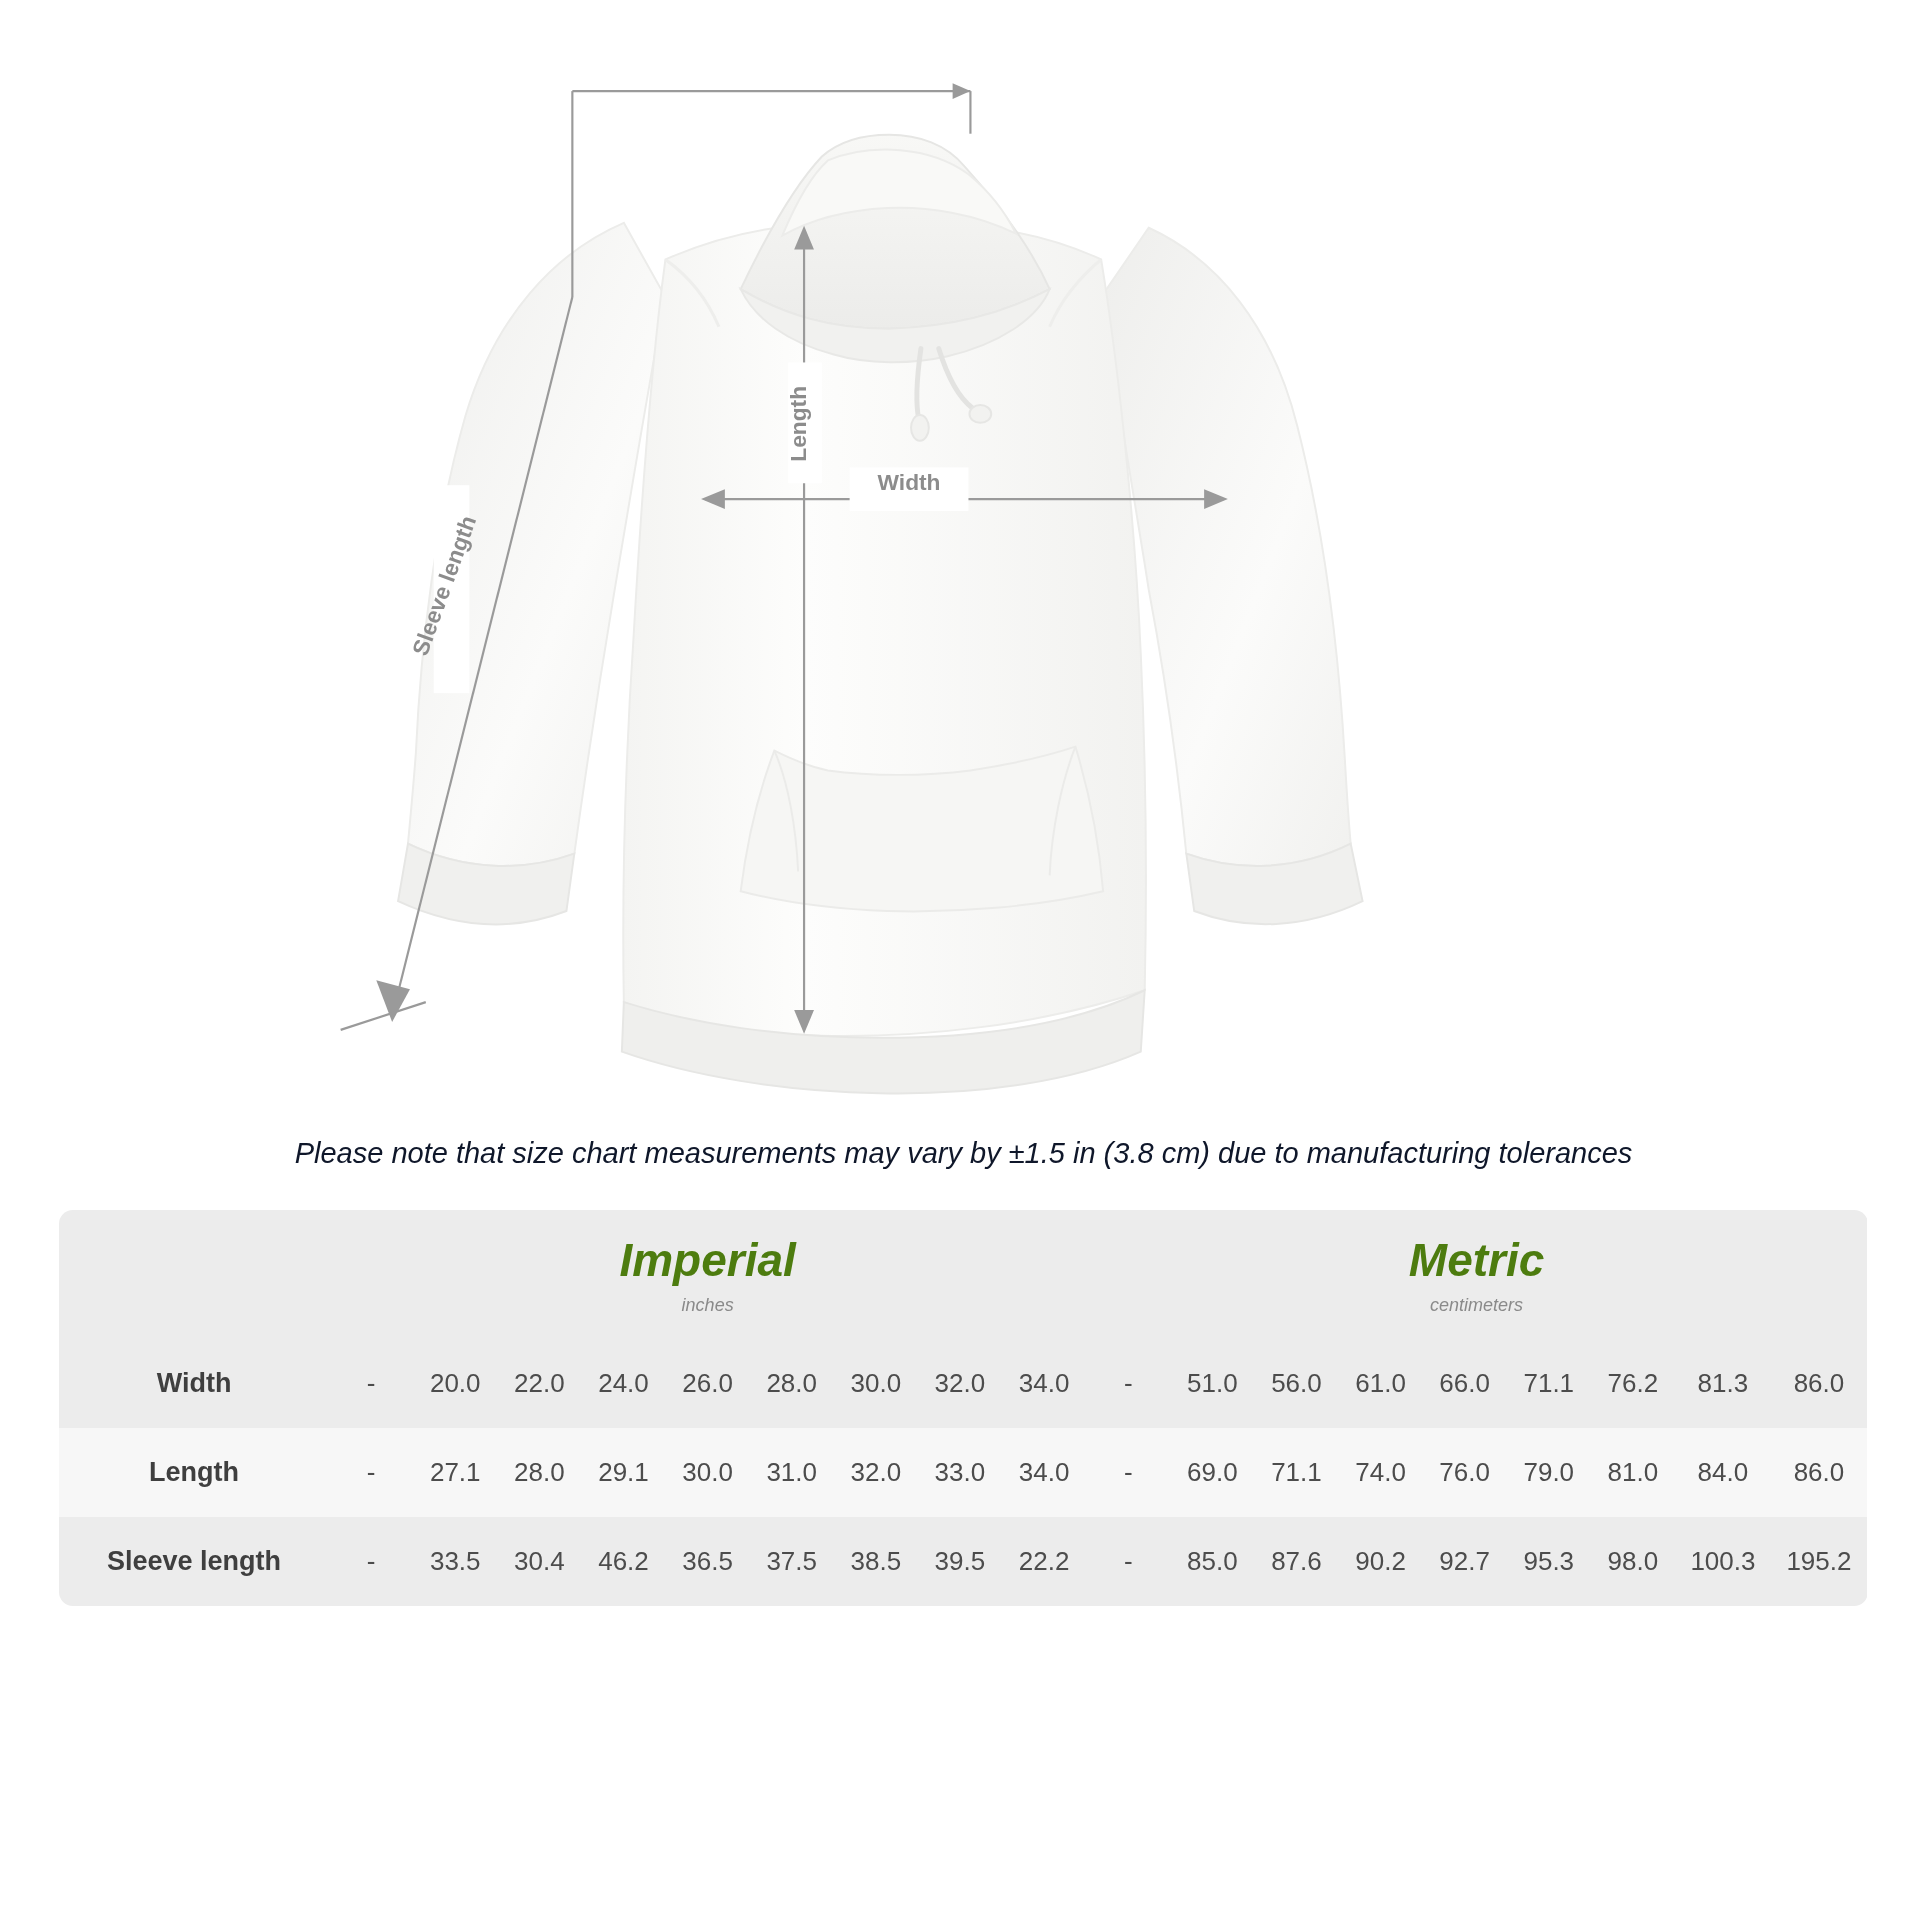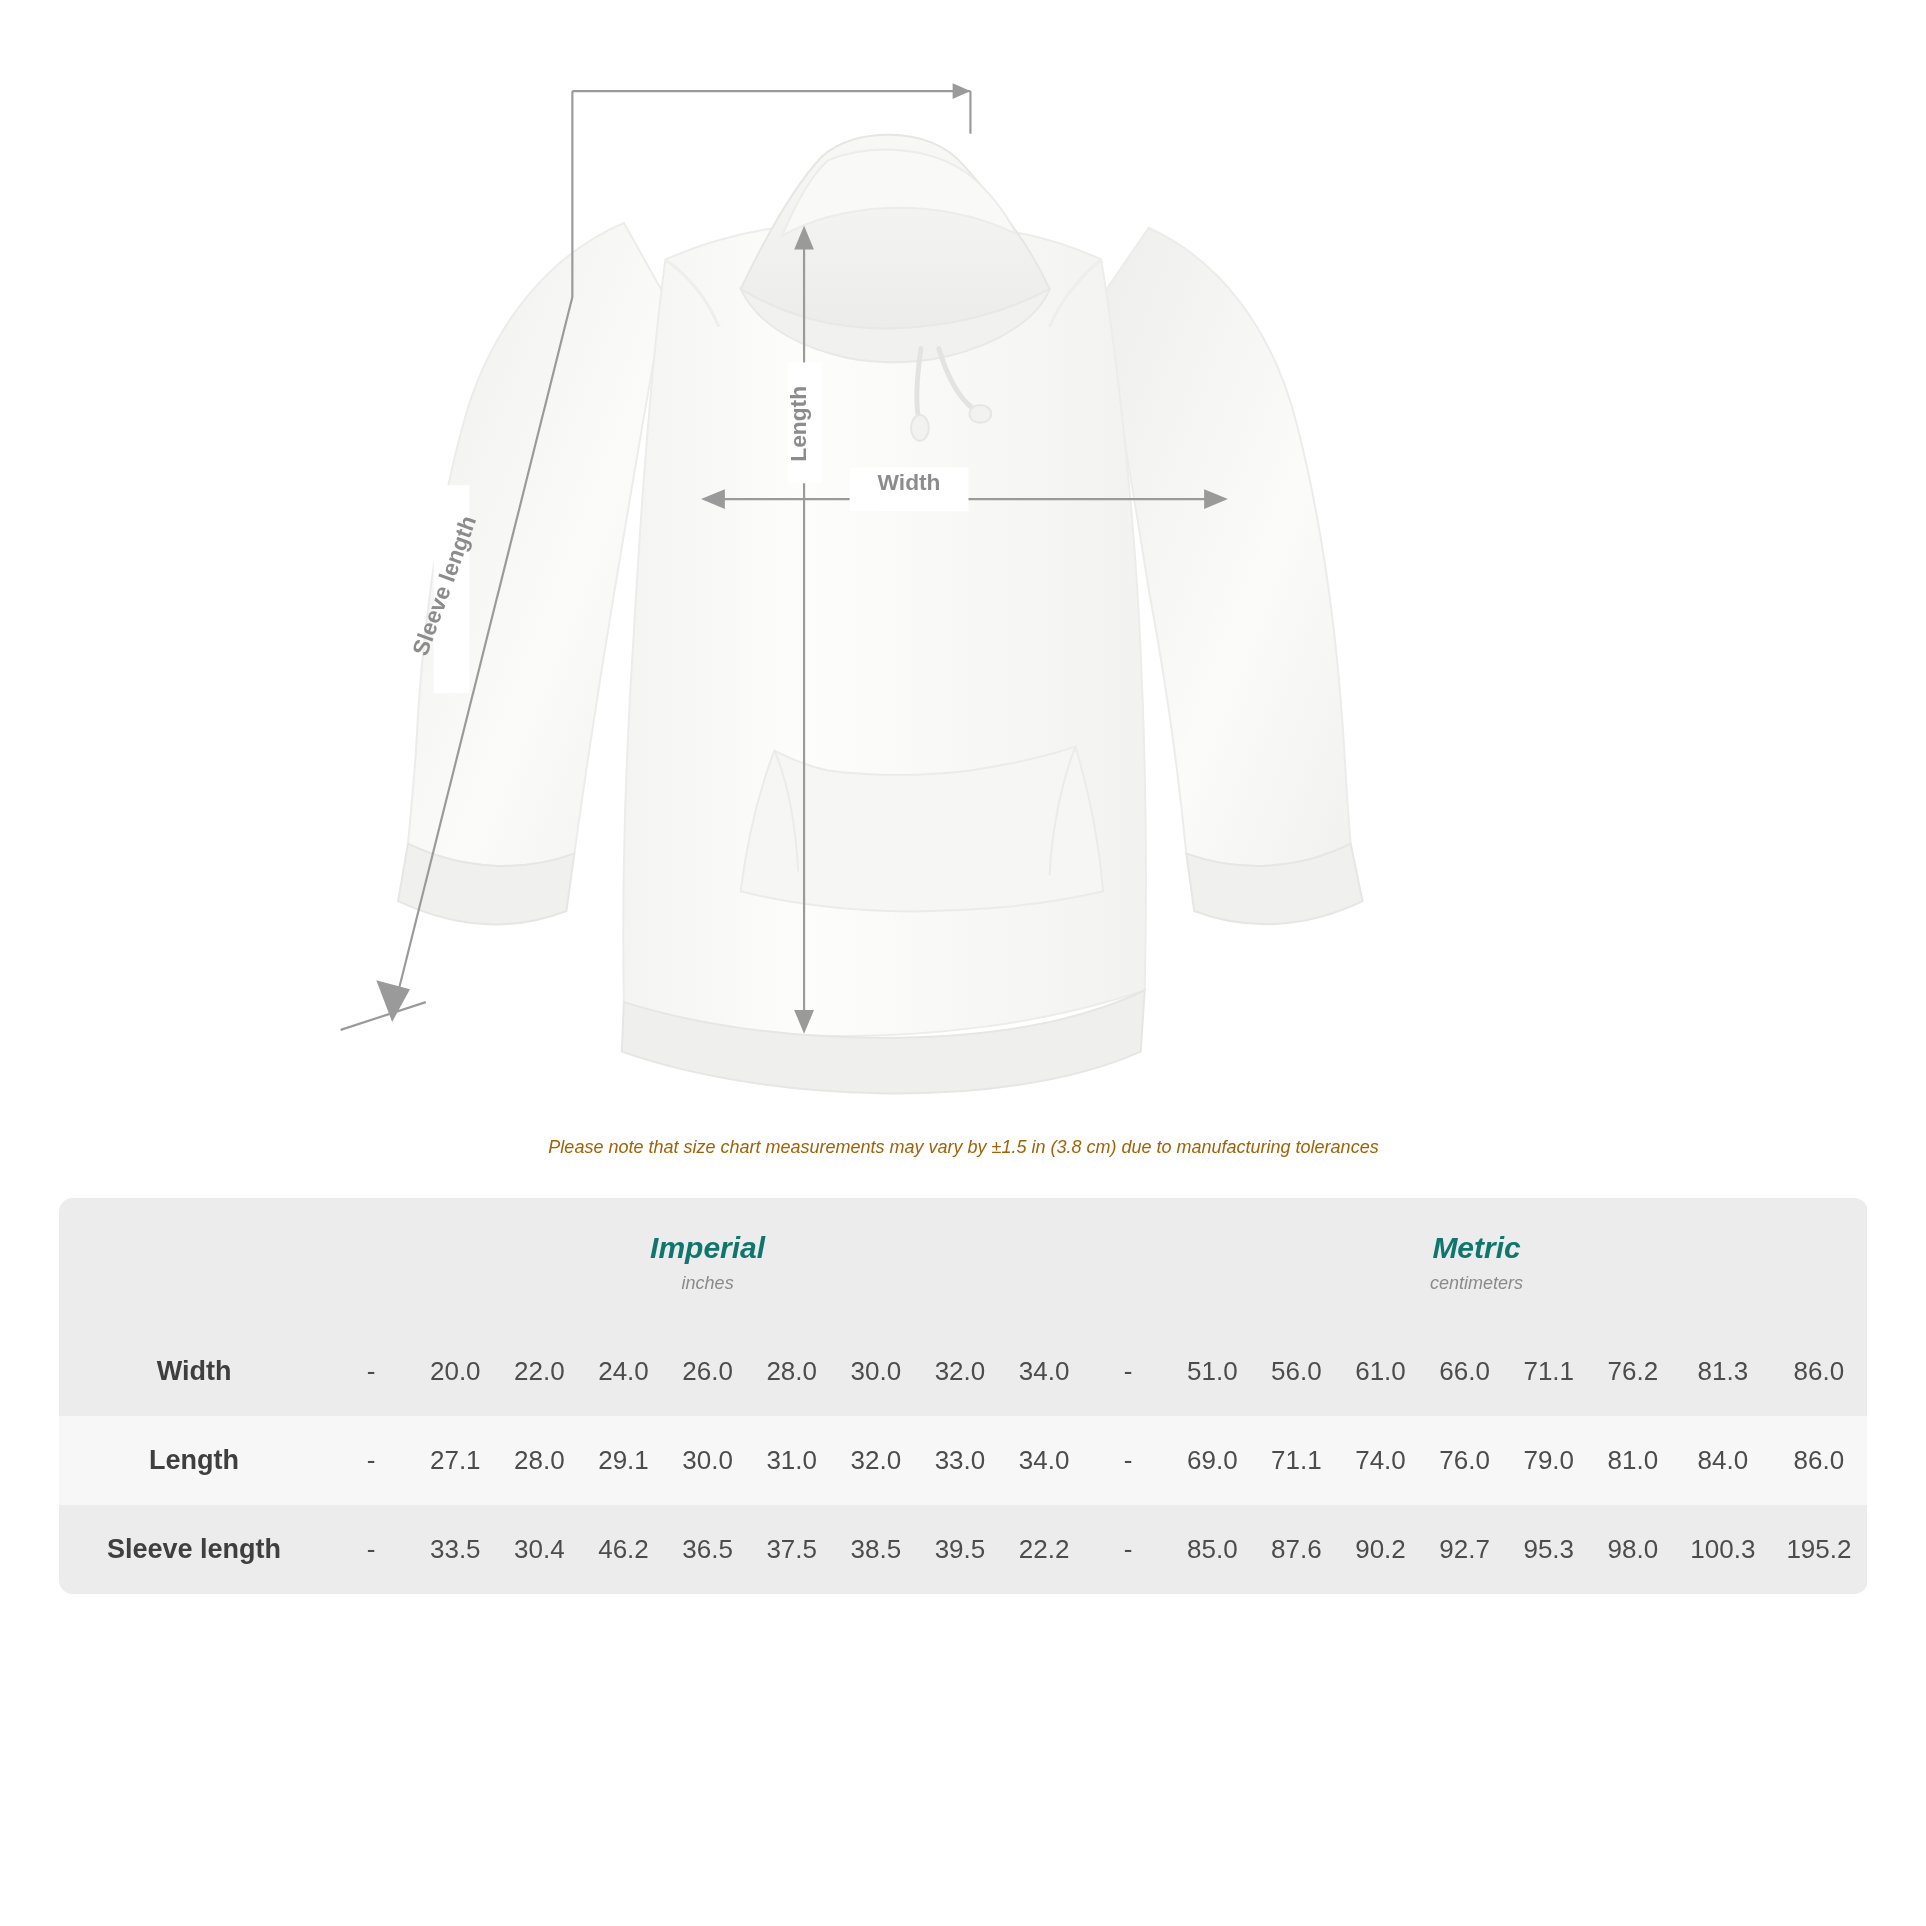--- a/index.html
+++ b/index.html
@@ -37,23 +37,23 @@
     text-align: center;
     margin-top: 18px;
   }
   .chart-title {
     font-size: 40px;
     font-weight: bold;
     color: #3a3a3a;
     letter-spacing: -0.2px;
   }
   .chart-note {
-    font-size: 18px;
+    font-size: 29px;
     font-style: italic;
-    color: #a16207;
+    color: #0f172a;
     margin-top: 18px;
   }
 
   
   .table-wrap {
     margin: 40px 59px 0 59px;
     border-radius: 14px;
     overflow: hidden;
   }
   table.size-table {
@@ -68,24 +68,24 @@
     color: #4a4a4a;
     border: none;
   }
   
   tr.unit-row td {
     background: #ececec;
     height: 129px;
     padding: 0;
   }
   tr.unit-row td.unit-cell .unit-name {
-    font-size: 30px;
+    font-size: 46px;
     font-style: italic;
     font-weight: bold;
-    color: #0f766e;
+    color: #4d7c0f;
   }
   tr.unit-row td.unit-cell .unit-sub {
     font-size: 18px;
     font-style: italic;
     color: #8a8a8a;
     margin-top: 8px;
   }
   tr.head-row td {
     background: #f2f2f2;
     height: 87px;

